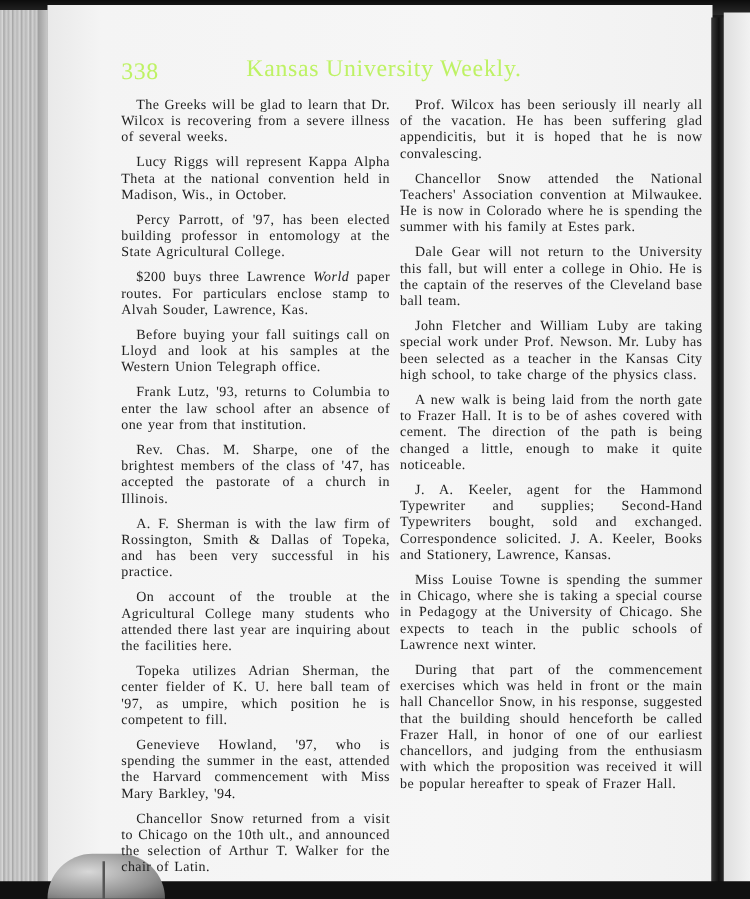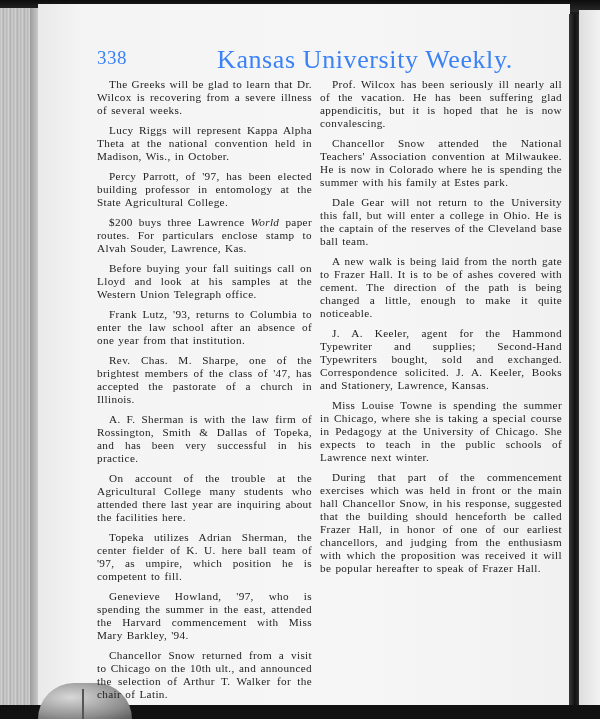--- a/index.html
+++ b/index.html
@@ -43,27 +43,27 @@
       border-radius: 40px 40px 0 0;
       background: radial-gradient(ellipse at 35% 40%, #d8d8d8, #8e8e8e 65%, #5a5a5a);
     }
     .thumb::after {
       content: ""; position: absolute; left: 44px; top: 6px; width: 2px; height: 30px;
       background: #555;
     }
 
     .header {
       position: absolute; left: 97px; top: 45px; width: 462px; height: 30px;
-      color: #3b82f6;
+      color: #bef264;
     }
     .page-number {
       position: absolute; left: 0; top: 2px; font-size: 19px; letter-spacing: 0.5px;
     }
     .running-title {
-      position: absolute; left: 120px; top: 0; font-size: 26px; letter-spacing: 0.6px;
+      position: absolute; left: 100px; top: 0; font-size: 19px; letter-spacing: 0.6px;
     }
 
     .column {
       position: absolute; top: 78px;
       color: #222;
       font-size: 11.2px; line-height: 13px; text-align: justify;
       letter-spacing: 0.35px; word-spacing: 1px;
     }
     .col-left { left: 97px; width: 215px; }
     .col-right { left: 320px; width: 242px; }
@@ -100,17 +100,18 @@
   <p class="para">Topeka utilizes Adrian Sherman, the center fielder of K. U. here ball team of '97, as umpire, which position he is competent to fill.</p>
   <p class="para">Genevieve Howland, '97, who is spending the summer in the east, attended the Harvard commencement with Miss Mary Barkley, '94.</p>
   <p class="para">Chancellor Snow returned from a visit to Chicago on the 10th ult., and announced the selection of Arthur T. Walker for the chair of Latin.</p>
 
 </div>
 
 <div class="column col-right">
   <p class="para">Prof. Wilcox has been seriously ill nearly all of the vacation. He has been suffering glad appendicitis, but it is hoped that he is now convalescing.</p>
   <p class="para">Chancellor Snow attended the National Teachers' Association convention at Milwaukee. He is now in Colorado where he is spending the summer with his family at Estes park.</p>
   <p class="para">Dale Gear will not return to the University this fall, but will enter a college in Ohio. He is the captain of the reserves of the Cleveland base ball team.</p>
+  <p class="para">John Fletcher and William Luby are taking special work under Prof. Newson. Mr. Luby has been selected as a teacher in the Kansas City high school, to take charge of the physics class.</p>
   <p class="para">A new walk is being laid from the north gate to Frazer Hall. It is to be of ashes covered with cement. The direction of the path is being changed a little, enough to make it quite noticeable.</p>
   <p class="para">J. A. Keeler, agent for the Hammond Typewriter and supplies; Second-Hand Typewriters bought, sold and exchanged. Correspondence solicited. J. A. Keeler, Books and Stationery, Lawrence, Kansas.</p>
   <p class="para">Miss Louise Towne is spending the summer in Chicago, where she is taking a special course in Pedagogy at the University of Chicago. She expects to teach in the public schools of Lawrence next winter.</p>
   <p class="para">During that part of the commencement exercises which was held in front or the main hall Chancellor Snow, in his response, suggested that the building should henceforth be called Frazer Hall, in honor of one of our earliest chancellors, and judging from the enthusiasm with which the proposition was received it will be popular hereafter to speak of Frazer Hall.</p>
 </div>
 
 </body></html>

